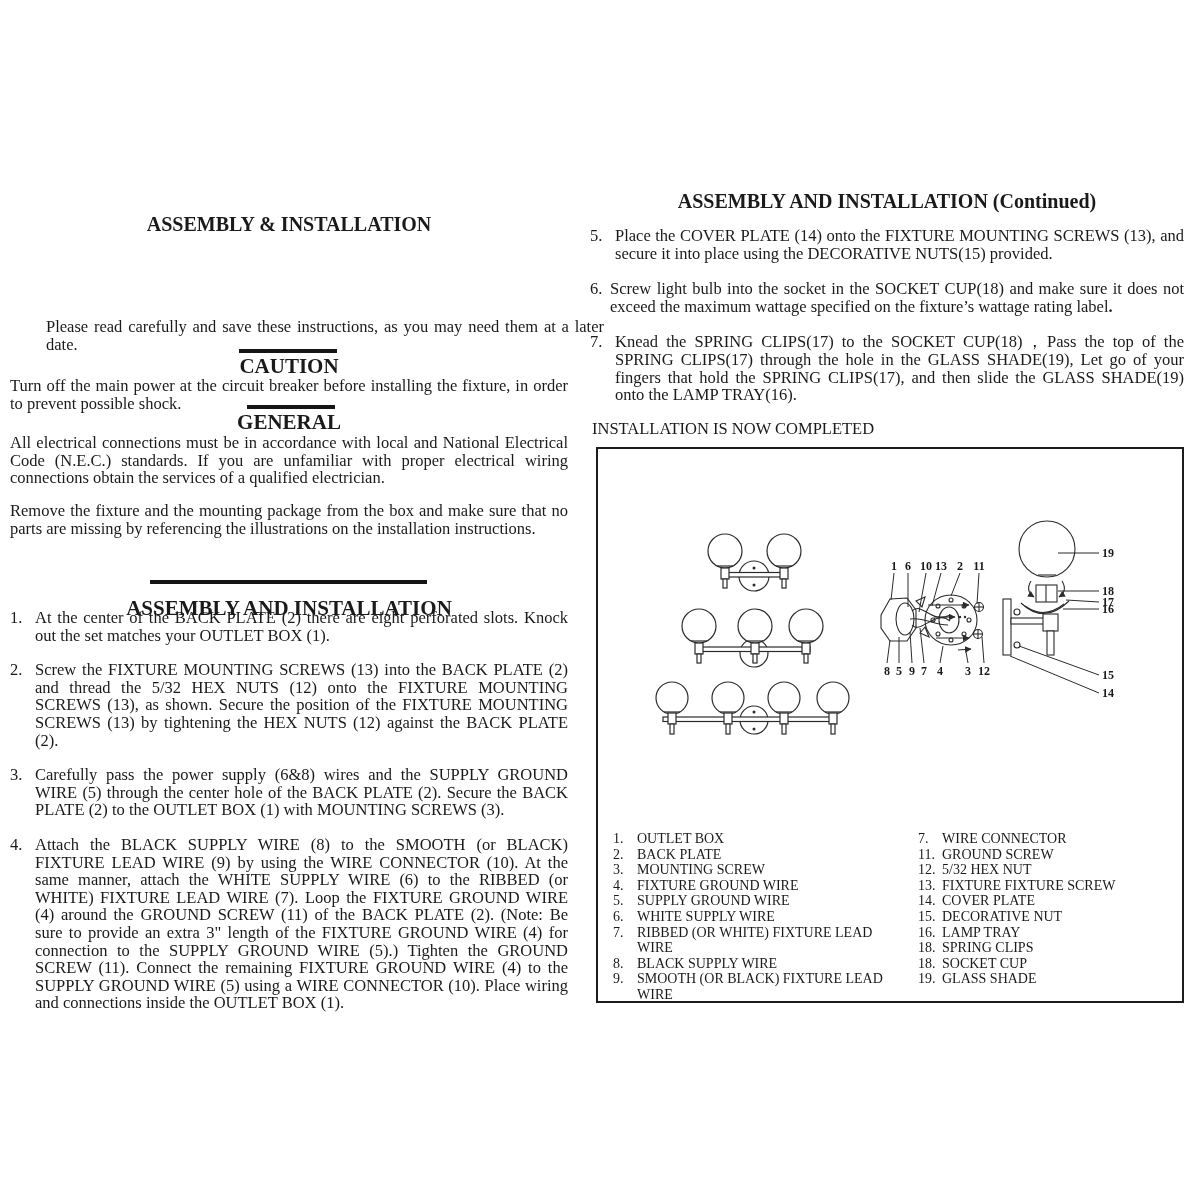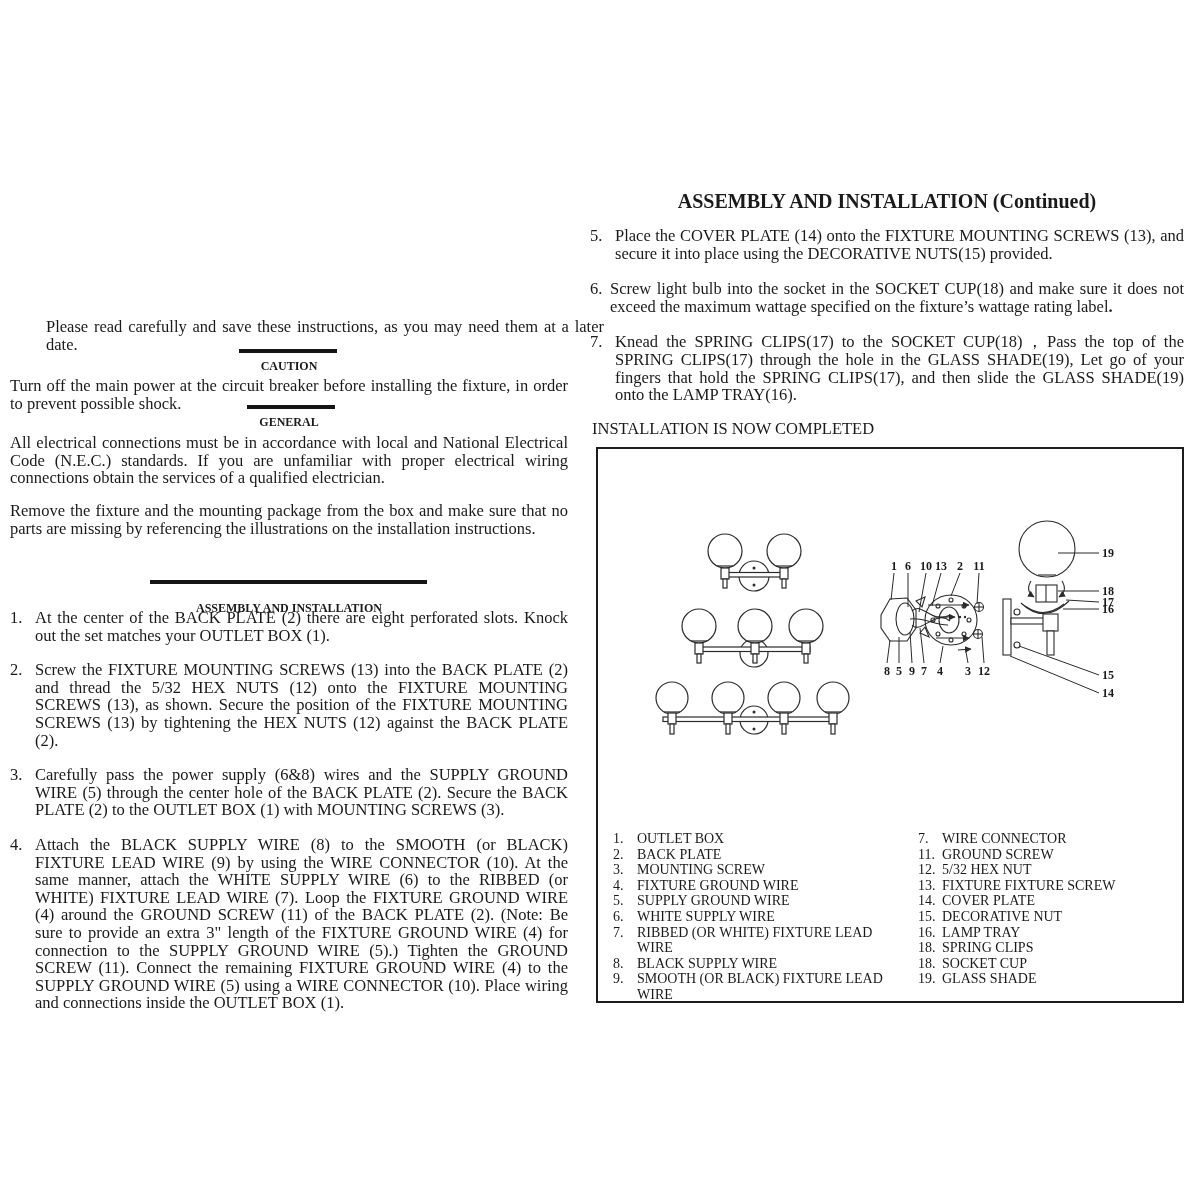--- a/index.html
+++ b/index.html
@@ -5,21 +5,21 @@
   html,body{margin:0;padding:0;}
   body{
     width:1200px;height:1200px;position:relative;background:#ffffff;
     color:#1a1a1a;font-family:"Liberation Serif",serif;
     -webkit-font-smoothing:antialiased;
   }
   .abs{position:absolute;}
   .body-text{font-size:16.5px;line-height:17.6px;text-align:justify;}
   .italic{margin-left:36px;}
   .rule{height:4px;background:#151515;}
-  .sec-head{font-weight:bold;font-size:12px;line-height:20px;text-align:center;}
+  .sec-head{font-weight:bold;font-size:21px;line-height:20px;text-align:center;}
   .doc-title{font-weight:bold;font-size:20px;line-height:24.5px;text-align:center;}
   .steps .step{display:flex;margin-bottom:17px;}
   .steps .step:last-child{margin-bottom:0;}
   .step .num{flex:none;width:25px;font-size:16.5px;line-height:17.6px;}
   .step .txt{flex:1;font-size:16.5px;line-height:17.6px;text-align:justify;}
   .steps-right .step{margin-bottom:18px;}
   .completed{font-size:16.5px;}
   #diagram-box{
     left:596px;top:447px;width:588px;height:556px;
     border:2px solid #1c1c1c;box-sizing:border-box;
@@ -29,20 +29,21 @@
   .plist{position:absolute;font-size:14px;line-height:15.6px;}
   .pl-row{display:flex;}
   .pl-num{flex:none;width:24px;}
   .pl-label{max-width:258px;}
   b.end{font-weight:bold;}
 </style>
 </head>
 <body>
 
 <div class="abs doc-title" style="left:10px;top:212px;width:558px;">
+  <div>ASSEMBLY &amp; INSTALLATION</div>
 </div>
 
 <div class="abs body-text italic" style="left:10px;top:318px;width:558px;">Please read carefully and save these instructions, as you may need them at a later date.</div>
 
 <div class="abs rule" style="left:239px;top:349px;width:98px;"></div>
 <div class="abs sec-head" style="left:10px;top:356px;width:558px;">CAUTION</div>
 <div class="abs body-text" style="left:10px;top:377px;width:558px;">Turn off the main power at the circuit breaker before installing the fixture, in order to prevent possible shock.</div>
 
 <div class="abs rule" style="left:247px;top:405px;width:88px;"></div>
 <div class="abs sec-head" style="left:10px;top:412px;width:558px;">GENERAL</div>

